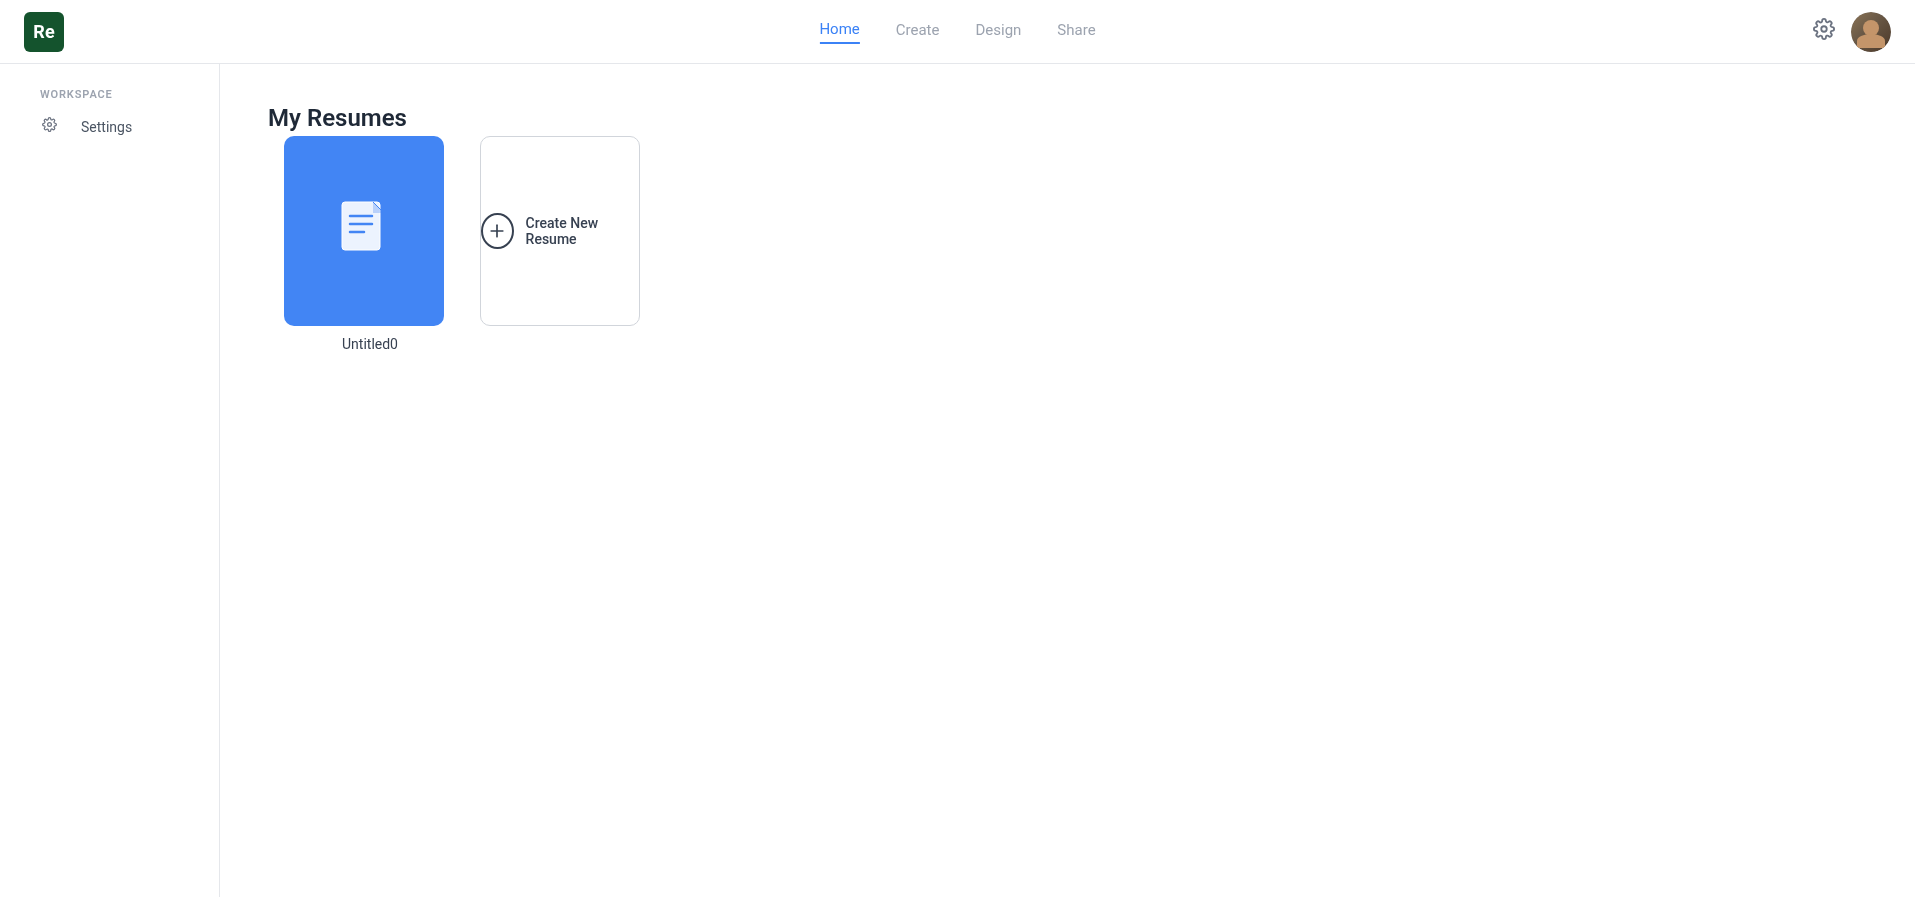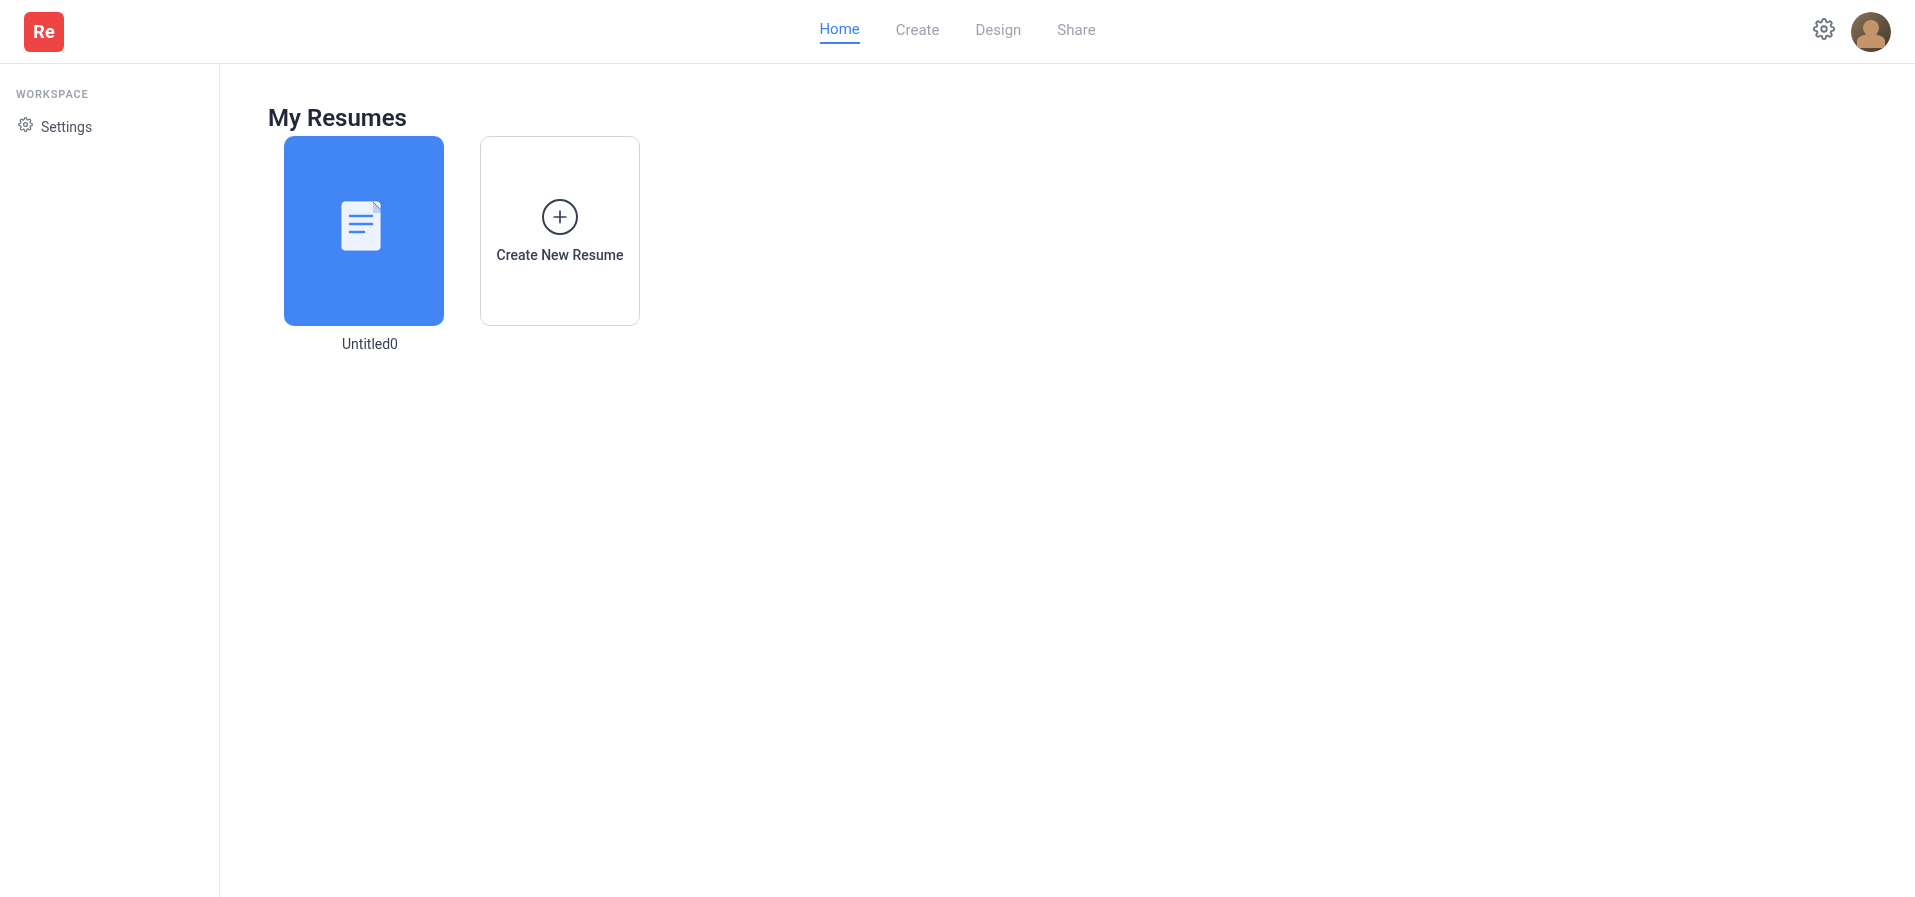--- a/index.html
+++ b/index.html
@@ -26,21 +26,21 @@
       border-bottom: 1px solid #e5e7eb;
       background: #fff;
     }
 
     .logo {
       display: flex;
       align-items: center;
     }
 
     .logo-badge {
-      background: #ef4444;
+      background: #14532d;
       color: #fff;
       font-weight: 700;
       font-size: 18px;
       width: 40px;
       height: 40px;
       border-radius: 6px;
       display: flex;
       align-items: center;
       justify-content: center;
     }
@@ -126,39 +126,39 @@
 
     
     .layout {
       display: flex;
       height: calc(897px - 64px);
     }
 
     
     .sidebar {
       width: 220px;
-      padding: 24px 8px;
+      padding: 24px 32px;
       border-right: 1px solid #e5e7eb;
       flex-shrink: 0;
     }
 
     .sidebar-section-label {
       font-size: 11px;
       font-weight: 600;
       color: #9ca3af;
       letter-spacing: 0.08em;
       text-transform: uppercase;
       margin-bottom: 8px;
       padding-left: 8px;
     }
 
     .sidebar-item {
       display: flex;
       align-items: center;
-      gap: 8px;
+      gap: 24px;
       padding: 8px 10px;
       border-radius: 6px;
       cursor: pointer;
       color: #4b5563;
       font-size: 14px;
       margin-bottom: 2px;
     }
 
     .sidebar-item-icon {
       font-size: 15px;
@@ -226,21 +226,21 @@
       color: #374151;
     }
 
     
     .create-card {
       width: 160px;
       height: 190px;
       border-radius: 10px;
       border: 1.5px solid #d1d5db;
       display: flex;
-      flex-direction: column;
+      flex-direction: row;
       align-items: center;
       justify-content: center;
       gap: 12px;
       cursor: pointer;
       background: #fff;
       transition: background 0.15s;
     }
 
     .create-plus-icon {
       width: 36px;

